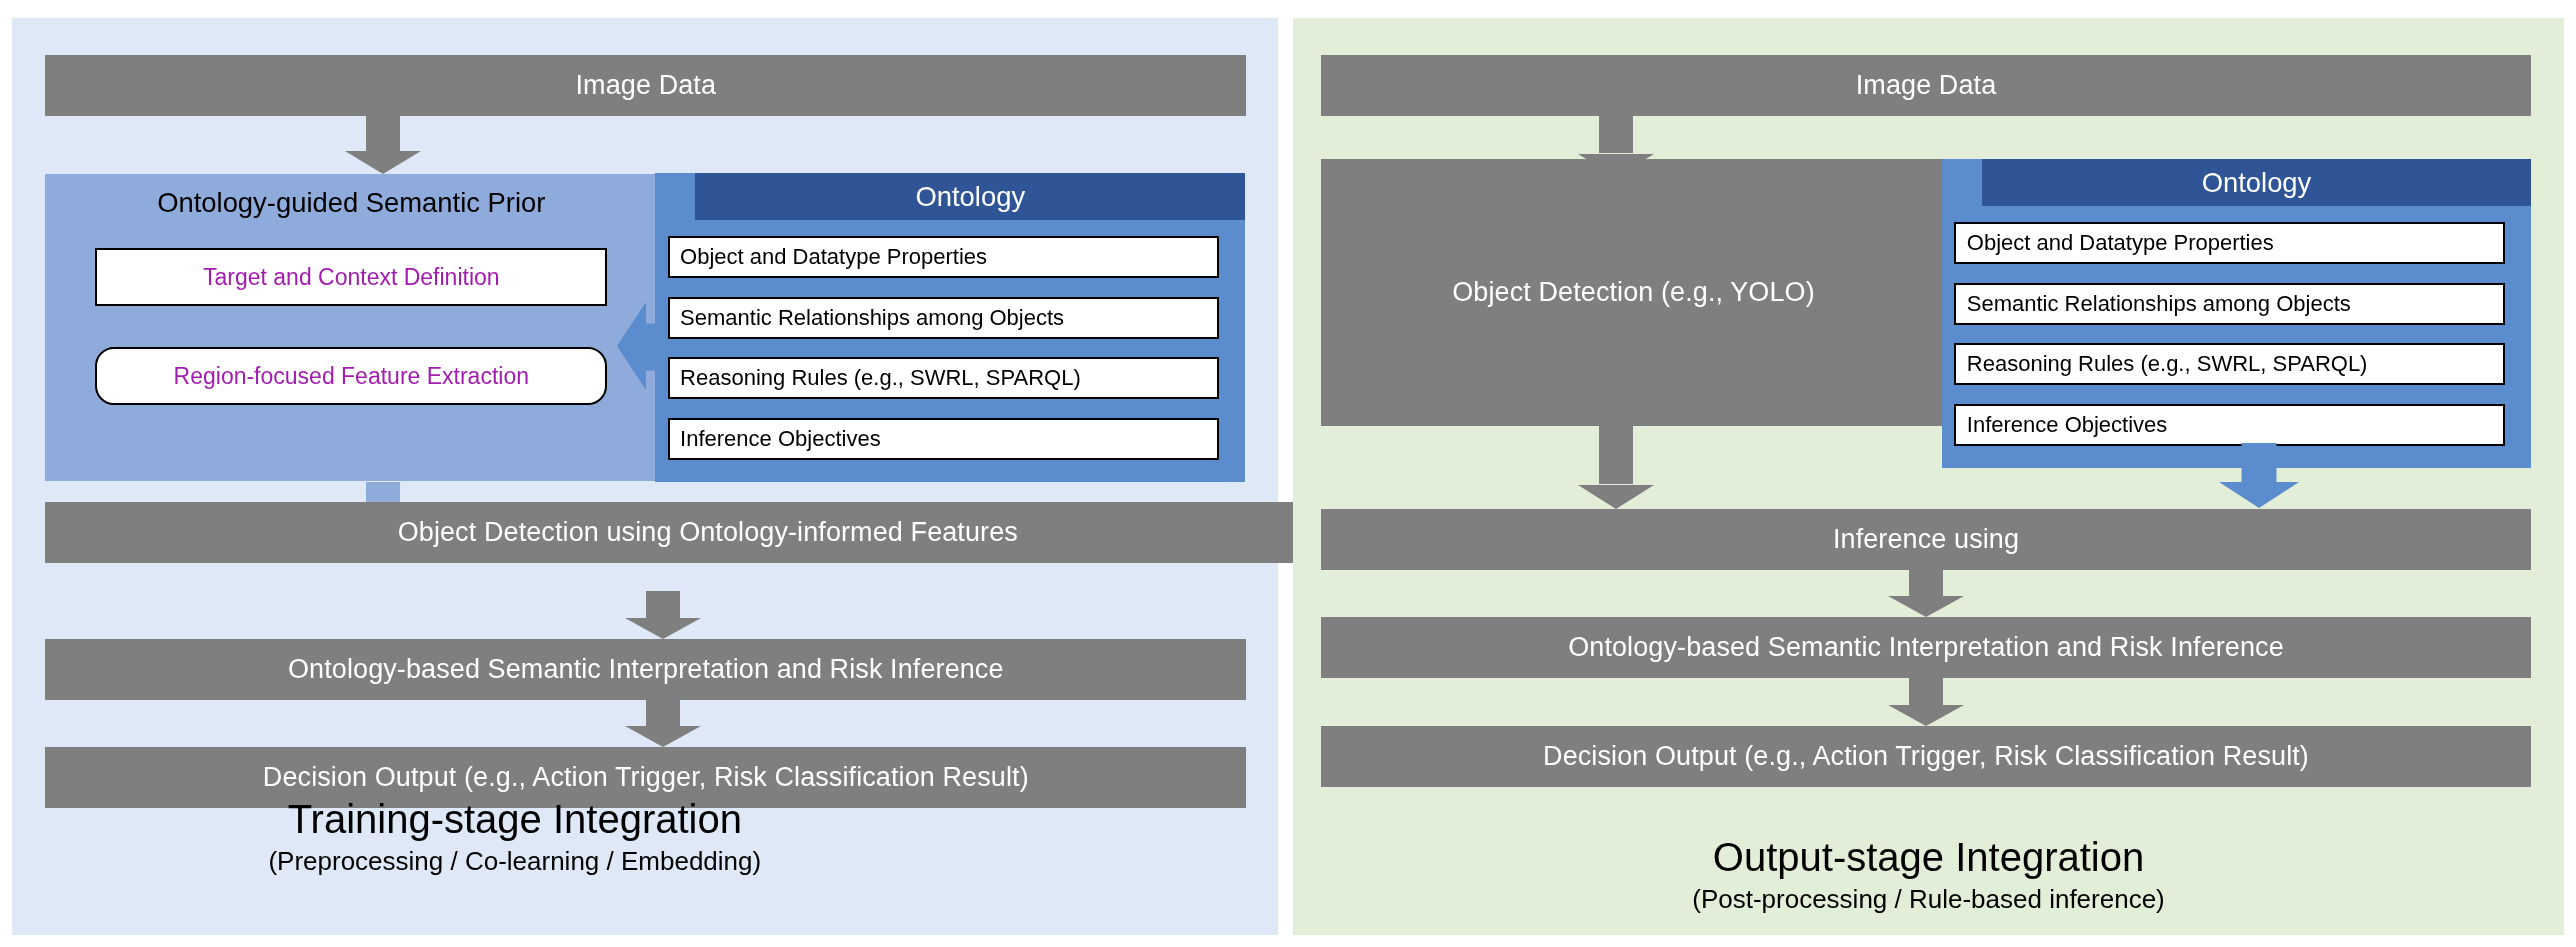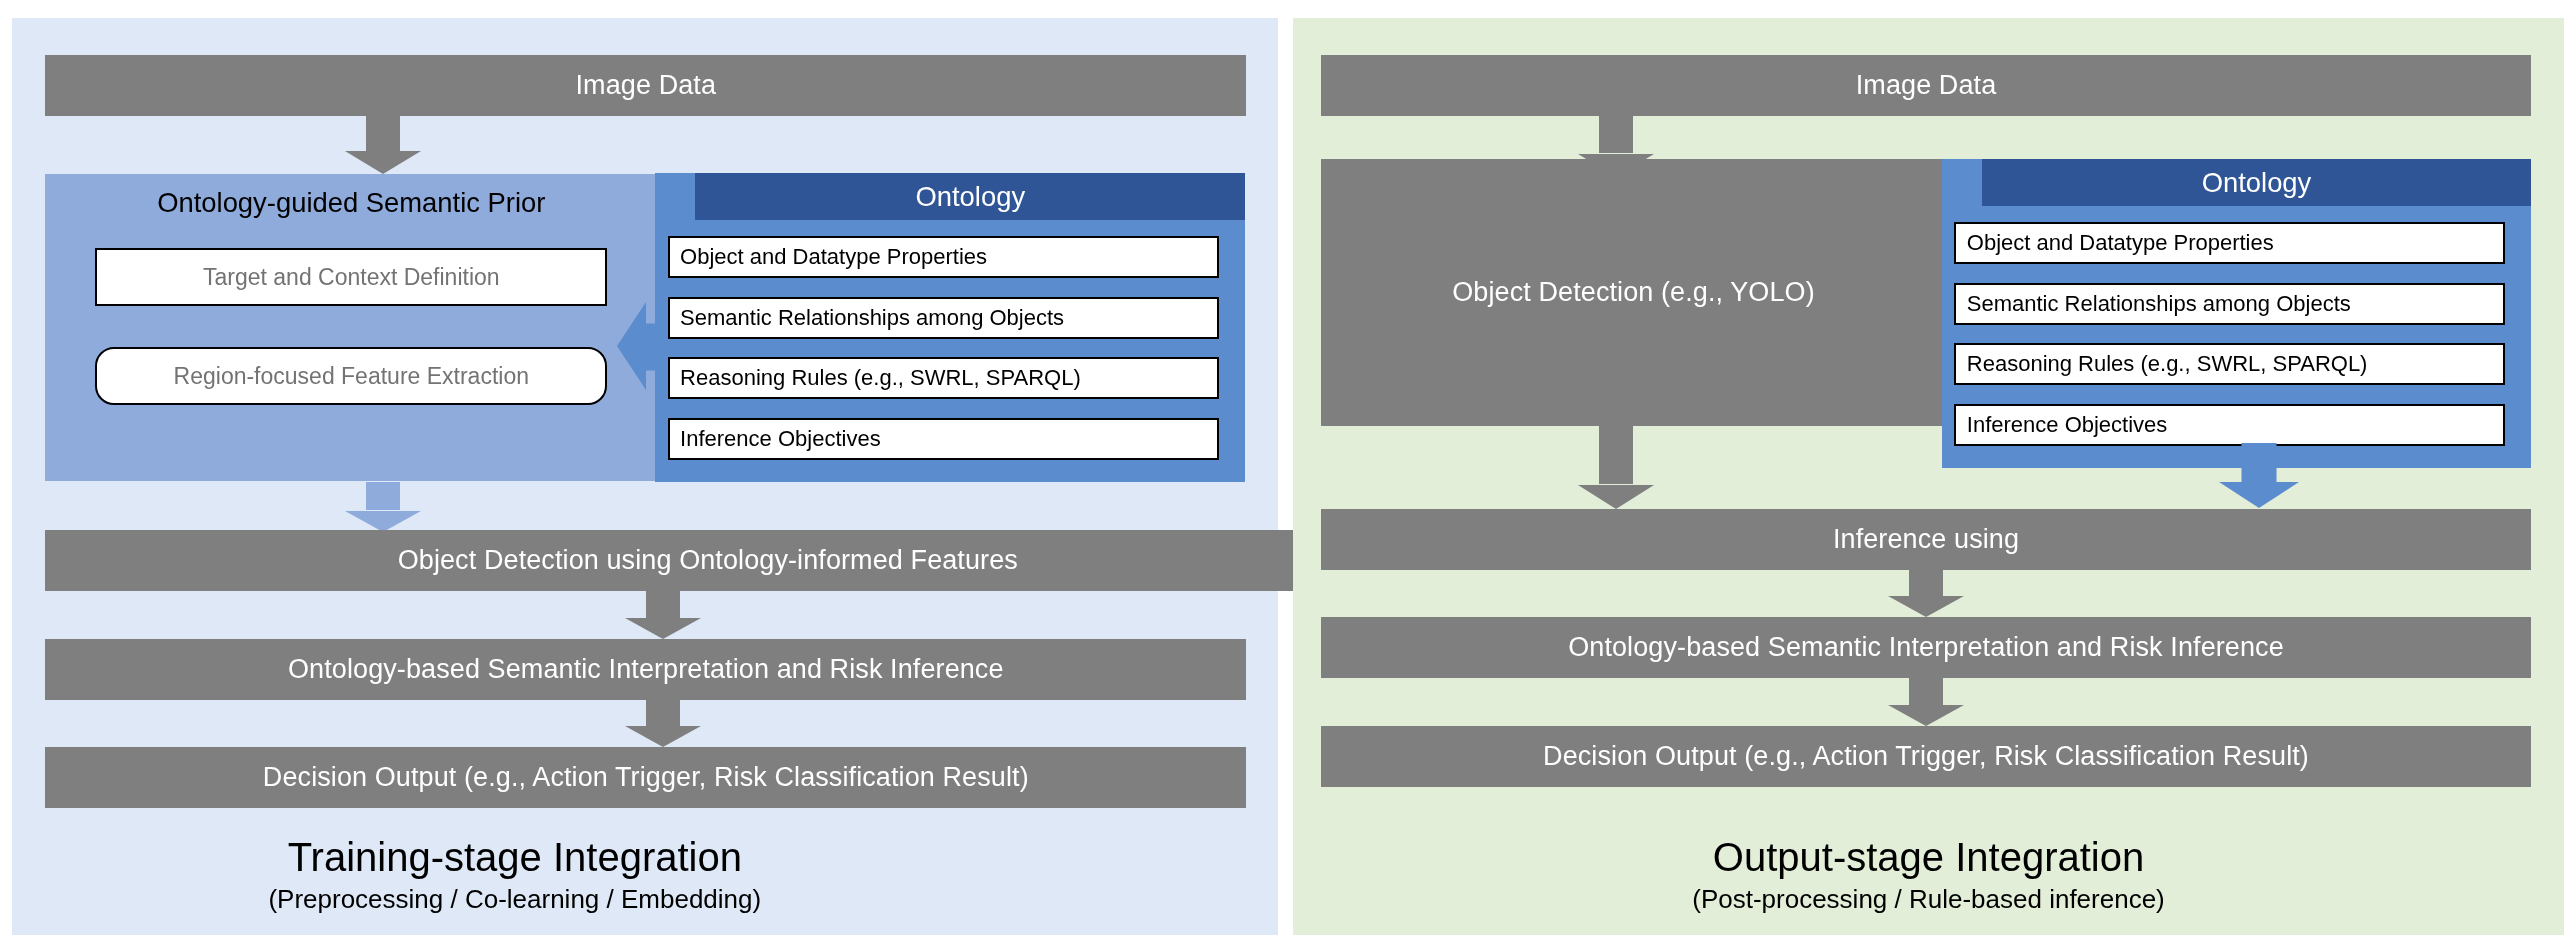--- a/index.html
+++ b/index.html
@@ -83,21 +83,21 @@
     left: 0; right: 0;
     text-align: center;
     color: #000000;
     font-weight: 400;
   }
   .prior-item {
     position: absolute;
     box-sizing: border-box;
     background: #ffffff;
     border: 2.9px solid #000000;
-    color: #737373;
+    color: #a21caf;
     display: flex;
     align-items: center;
     justify-content: center;
     text-align: center;
     font-weight: 400;
   }
 
   
   .arrow-down {
     position: absolute;
@@ -191,37 +191,37 @@
       <div class="onto-item" style="left:12.3px; top:124px; width:551px; height:42px; font-size:22px;">Semantic Relationships among Objects</div>
       <div class="onto-item" style="left:12.3px; top:184px; width:551px; height:42px; font-size:22px;">Reasoning Rules (e.g., SWRL, SPARQL)</div>
       <div class="onto-item" style="left:12.3px; top:245px; width:551px; height:42px; font-size:22px;">Inference Objectives</div>
     </div>
 
     <div class="arrow-down" style="left:333px; top:464px; width:76px; height:50px;">
       <div class="stem" style="width:34px; height:28px; background:#8fabdb;"></div>
       <div class="head" style="border-left-width:38px; border-right-width:38px; border-top-width:21.6px; border-top-color:#8fabdb;"></div>
     </div>
 
-    <div class="bar" style="left:33px; top:512px; width:1325px; height:61px; font-size:27px;">Object Detection using Ontology-informed Features</div>
+    <div class="bar" style="left:33px; top:484px; width:1325px; height:61px; font-size:27px;">Object Detection using Ontology-informed Features</div>
 
     <div class="arrow-down" style="left:613px; top:573px; width:76px; height:48px;">
       <div class="stem" style="width:34px; height:27px; background:#7f7f7f;"></div>
       <div class="head" style="border-left-width:38px; border-right-width:38px; border-top-width:21px; border-top-color:#7f7f7f;"></div>
     </div>
 
     <div class="bar" style="left:33px; top:621px; width:1201px; height:61px; font-size:27px;">Ontology-based Semantic Interpretation and Risk Inference</div>
 
     <div class="arrow-down" style="left:613px; top:681px; width:76px; height:48px;">
       <div class="stem" style="width:34px; height:27px; background:#7f7f7f;"></div>
       <div class="head" style="border-left-width:38px; border-right-width:38px; border-top-width:21px; border-top-color:#7f7f7f;"></div>
     </div>
 
     <div class="bar" style="left:33px; top:729px; width:1201px; height:61px; font-size:27px;">Decision Output (e.g., Action Trigger, Risk Classification Result)</div>
 
-    <div class="caption" style="left:0; top:817px; width:1005px;">
+    <div class="caption" style="left:0; top:779px; width:1005px;">
       <span class="cap-main">Training-stage Integration</span>
       <span class="cap-sub">(Preprocessing / Co-learning / Embedding)</span>
     </div>
   </div>
 
   <div class="panel panel-right">
 
     <div class="bar" style="left:28px; top:37px; width:1210px; height:61px; font-size:27px;">Image Data</div>
 
     <div class="arrow-down" style="left:285px; top:98px; width:76px; height:61px;">

